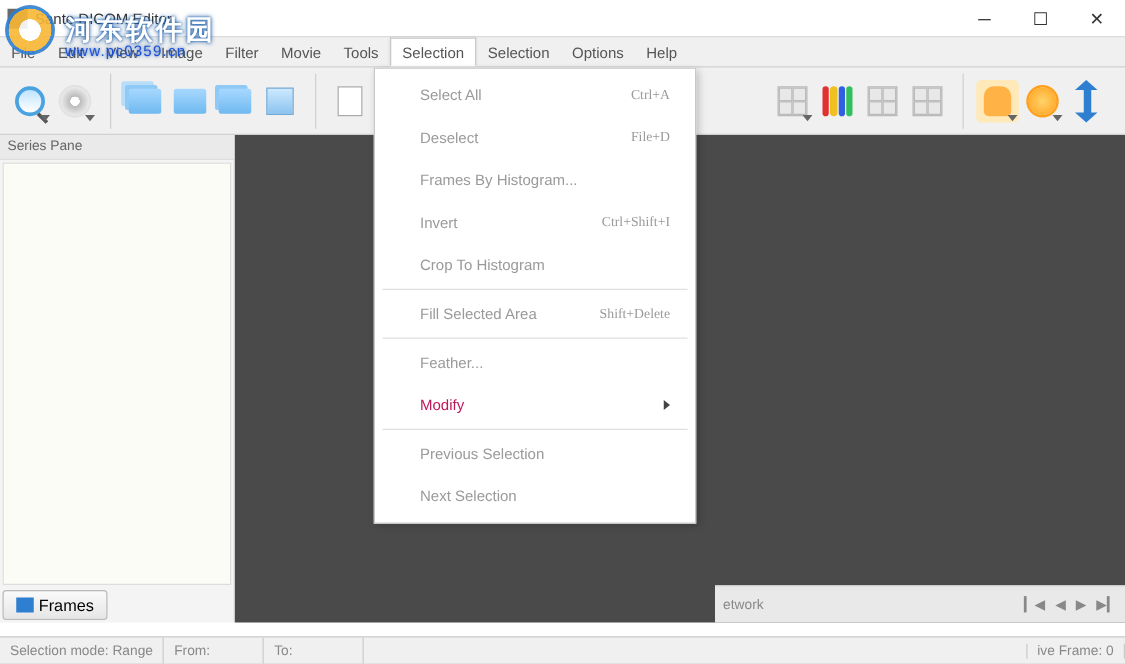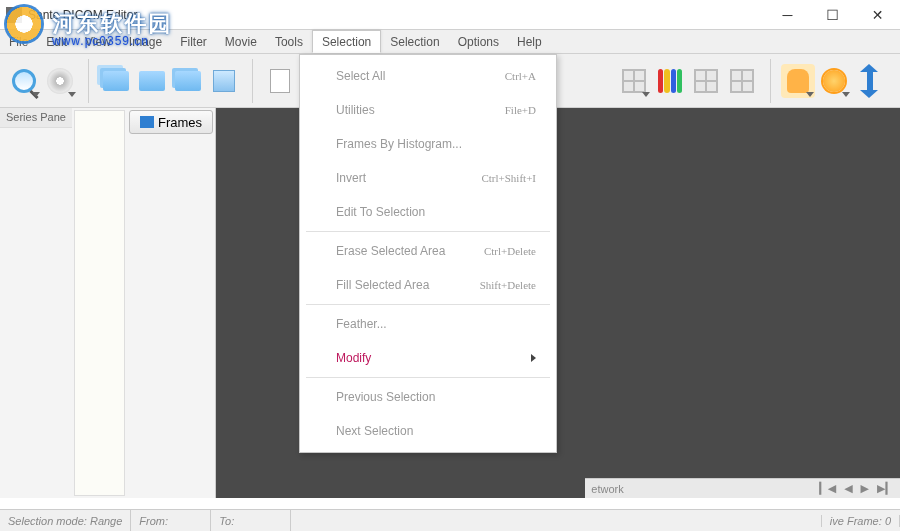--- a/index.html
+++ b/index.html
@@ -44,43 +44,43 @@
   .ico-color{width:24px;height:24px;display:flex;gap:1px;}
   .ico-color span{flex:1;border-radius:3px;}
   .ico-hand{width:22px;height:24px;background:#ffb347;border-radius:8px 8px 4px 4px;}
   .ico-sun{width:22px;height:22px;border-radius:50%;background:radial-gradient(circle,#ffd36b,#ff9f1a);box-shadow:0 0 0 2px #ff9f1a;}
   .ico-swap{width:6px;height:22px;background:#2f7fd1;position:relative;}
   .ico-swap::before{content:"";position:absolute;left:-7px;top:-6px;border-left:9px solid transparent;border-right:9px solid transparent;border-bottom:8px solid #2f7fd1;}
   .ico-swap::after{content:"";position:absolute;left:-7px;bottom:-6px;border-left:9px solid transparent;border-right:9px solid transparent;border-top:8px solid #2f7fd1;}
 
   
   .main { display: flex; height: 390px; }
-  .seriespane { width: 216px; background: #f4f4f4; border-right: 1px solid #ccc; display:flex; flex-direction:row;}
+  .seriespane { width: 188px; background: #f4f4f4; border-right: 1px solid #ccc; display:flex; flex-direction:column;}
   .seriespane .hdr { height: 20px; background: #eaeaea; font-size: 11px; color:#666; padding:3px 6px; border-bottom:1px solid #ddd;}
   .seriespane .body { flex:1; background:#fcfcf7; border:1px solid #ddd; margin:2px;}
   .seriespane .tabs { height: 28px; display:flex; align-items:center; padding:2px;}
   .seriespane .tab { height:24px; padding:0 10px; background:linear-gradient(#fafafa,#e6e6e6); border:1px solid #bbb; border-radius:3px; font-size:13px; display:flex; align-items:center; gap:4px;}
   .seriespane .tab .ficon{width:14px;height:12px;background:#2f7fd1;}
 
   .viewer { flex:1; background:#4a4a4a; position:relative;}
-  .viewer .subbar { position:absolute; bottom:0; left:54%; right:0; height:20px; background:#e9e9e9; border-top:1px solid #ccc; display:flex; align-items:center; padding:0 6px; font-size:11px; color:#888;}
+  .viewer .subbar { position:absolute; bottom:0; left:54%; right:0; height:30px; background:#e9e9e9; border-top:1px solid #ccc; display:flex; align-items:center; padding:0 6px; font-size:11px; color:#888;}
   .viewer .subbar .nav { margin-left:auto; display:flex; gap:8px; color:#888; font-size:11px;}
   .viewer .subbar .nav span{cursor:default;}
 
   
   .dropdown { position:absolute; top:54px; left:299px; width:258px; background:#fff; border:1px solid #c8c8c8; box-shadow:2px 2px 6px rgba(0,0,0,.2); z-index:30; padding:4px 0;}
   .dropdown .mi { height:34px; display:flex; align-items:center; padding:0 20px 0 36px; font-size:12px; color:#9a9a9a;text-align:center;}
   .dropdown .mi.enabled { color:#be185d;}
   .dropdown .mi .sc { margin-left:auto; font-size:11px;font-family:Liberation Serif, serif;}
   .dropdown .mi .sub { margin-left:auto; border-left:5px solid #444; border-top:4px solid transparent; border-bottom:4px solid transparent;}
   .dropdown .sep { height:1px; background:#e0e0e0; margin:2px 6px;}
 
   
   .status { position:absolute; bottom:0; left:0; right:0; height:22px; background:#f0f0f0; border-top:1px solid #ccc; display:flex; align-items:center; font-size:11px; color:#888; z-index:2;}
-  .status .cell { padding:0 8px; border-right:1px solid #ccc; height:100%; display:flex; align-items:center; white-space:nowrap;font-style:italic;}
+  .status .cell { padding:0 8px; border-right:1px solid #ccc; height:100%; display:flex; align-items:center; white-space:nowrap;}
   .status .right { margin-left:auto; display:flex; align-items:center;}
   .status .slider { width:120px; height:4px; background:#ddd; border:1px solid #bbb; border-radius:2px; margin:0 6px; position:relative;}
   .status .circ{width:14px;height:14px;border:1px solid #999;border-radius:50%;display:flex;align-items:center;justify-content:center;font-size:10px;color:#666;background:#fff;}
 </style>
 </head>
 <body>
 
 <div class="watermark">
   <span class="logo"></span>
   <span class="wm-text">河东软件园</span>
@@ -218,38 +218,34 @@
     </div>
   </div>
 </div>
 
 <div class="dropdown">
   <div class="mi">
       <span>Select All</span>
       <span class="sc">Ctrl+A</span>
     </div>
   <div class="mi">
-      <span>Utilities</span>
+      <span>Deselect</span>
       <span class="sc">File+D</span>
     </div>
   <div class="mi">
       <span>Frames By Histogram...</span>
     </div>
   <div class="mi">
       <span>Invert</span>
       <span class="sc">Ctrl+Shift+I</span>
     </div>
   <div class="mi">
-      <span>Edit To Selection</span>
+      <span>Crop To Histogram</span>
     </div>
   <div class="sep"></div>
-  <div class="mi">
-      <span>Erase Selected Area</span>
-      <span class="sc">Ctrl+Delete</span>
-    </div>
   <div class="mi">
       <span>Fill Selected Area</span>
       <span class="sc">Shift+Delete</span>
     </div>
   <div class="sep"></div>
   <div class="mi">
       <span>Feather...</span>
     </div>
   <div class="mi enabled">
       <span>Modify</span>

